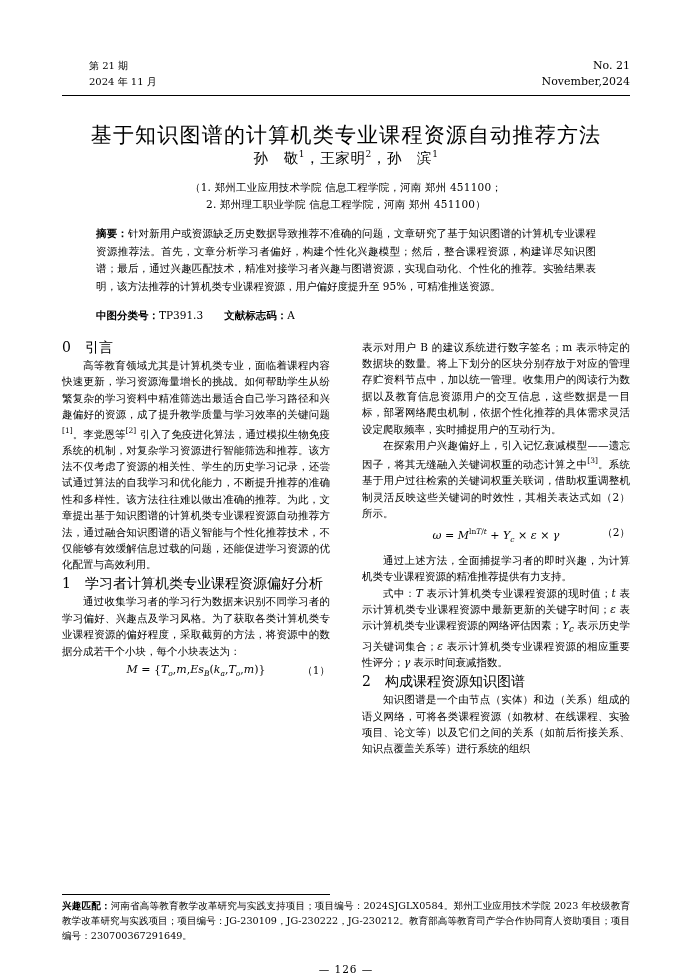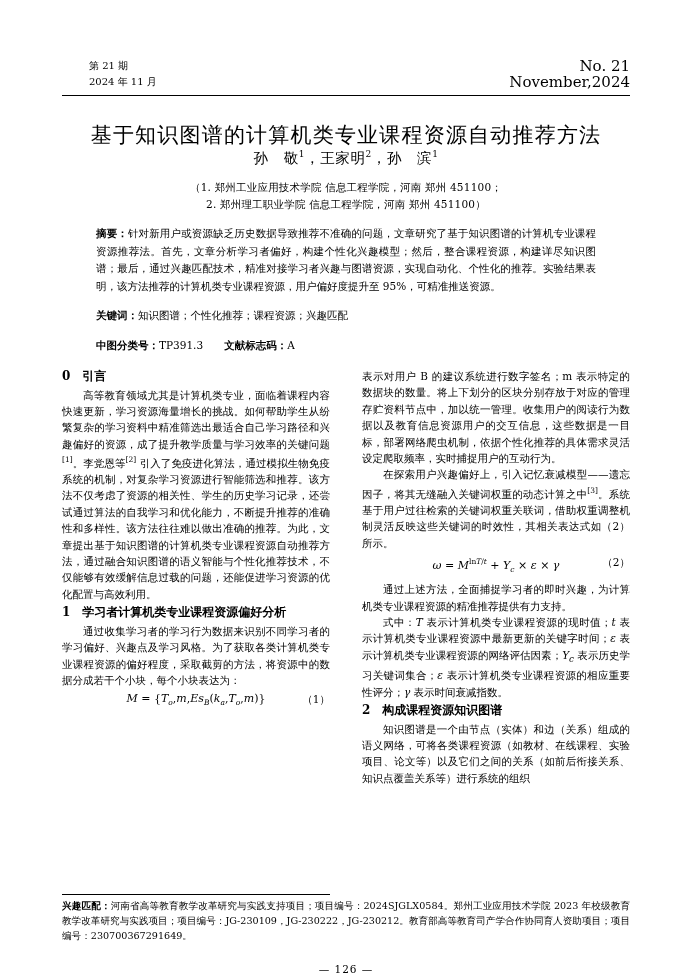--- a/index.html
+++ b/index.html
@@ -41,21 +41,21 @@
     letter-spacing: 0.5px;
   }
   .rh-center .en {
     font-size: 11px; line-height: 16px;
     font-style: italic;
     letter-spacing: 0.2px;
   }
   .rh-right {
     position: absolute; right: 0; top: 0;
     text-align: right;
-    font-size: 15px; line-height: 16px;
+    font-size: 11px; line-height: 16px;
   }
   .rule {
     position: absolute;
     left: 0; right: 0;
     top: 37px;
     border-top: 1.1px solid #000;
   }
 
   
   .title {
@@ -102,22 +102,22 @@
     position: absolute;
     top: 0;
     width: 268px;
     font-size: 10.5px;
     line-height: 16.4px;
     text-align: justify;
   }
   .col.left { left: 0; }
   .col.right { right: 0; }
   .h2 {
-    font-weight: bold;
-    font-size: 12px;
+    font-weight: normal;
+    font-size: 14px;
     margin: 2px 0 2px 0;
     line-height: 16.5px;
   }
   .h2.first { margin-top: 0; }
   .para { text-indent: 21px; margin: 0; }
   .para.noind { text-indent: 0; }
   .eq {
     position: relative;
     margin: 3px 0 3px 0;
     text-align: center;
@@ -178,21 +178,20 @@
     孙　敬<sup>1</sup>，王家明<sup>2</sup>，孙　滨<sup>1</sup>
   </div>
 
   <div class="affil">
     <div>（1. 郑州工业应用技术学院 信息工程学院，河南 郑州 451100；</div>
     <div>2. 郑州理工职业学院 信息工程学院，河南 郑州 451100）</div>
   </div>
 
   <div class="abs-block">
     <p><span class="lbl">摘要：</span><span>针对新用户或资源缺乏历史数据导致推荐不准确的问题，文章研究了基于知识图谱的计算机专业课程资源推荐法。首先，文章分析学习者偏好，构建个性化兴趣模型；然后，整合课程资源，构建详尽知识图谱；最后，通过兴趣匹配技术，精准对接学习者兴趣与图谱资源，实现自动化、个性化的推荐。实验结果表明，该方法推荐的计算机类专业课程资源，用户偏好度提升至 95%，可精准推送资源。</span></p>
-    <p class="abs-line"><span class="lbl">关键词：</span><span>知识图谱；个性化推荐；课程资源；兴趣匹配</span></p>
     <p class="abs-line"><span class="lbl">中图分类号：</span><span>TP391.3</span>　　<span class="lbl">文献标志码：</span><span>A</span></p>
   </div>
 
   <div class="cols">
 
     <div class="col left">
       <div class="h2 first">0　引言</div>
       <p class="para">高等教育领域尤其是计算机类专业，面临着课程内容快速更新，学习资源海量增长的挑战。如何帮助学生从纷繁复杂的学习资料中精准筛选出最适合自己学习路径和兴趣偏好的资源，成了提升教学质量与学习效率的关键问题<sup class="ref">[1]</sup>。李党恩等<sup class="ref">[2]</sup> 引入了免疫进化算法，通过模拟生物免疫系统的机制，对复杂学习资源进行智能筛选和推荐。该方法不仅考虑了资源的相关性、学生的历史学习记录，还尝试通过算法的自我学习和优化能力，不断提升推荐的准确性和多样性。该方法往往难以做出准确的推荐。为此，文章提出基于知识图谱的计算机类专业课程资源自动推荐方法，通过融合知识图谱的语义智能与个性化推荐技术，不仅能够有效缓解信息过载的问题，还能促进学习资源的优化配置与高效利用。</p>
 
       <div class="h2">1　学习者计算机类专业课程资源偏好分析</div>

